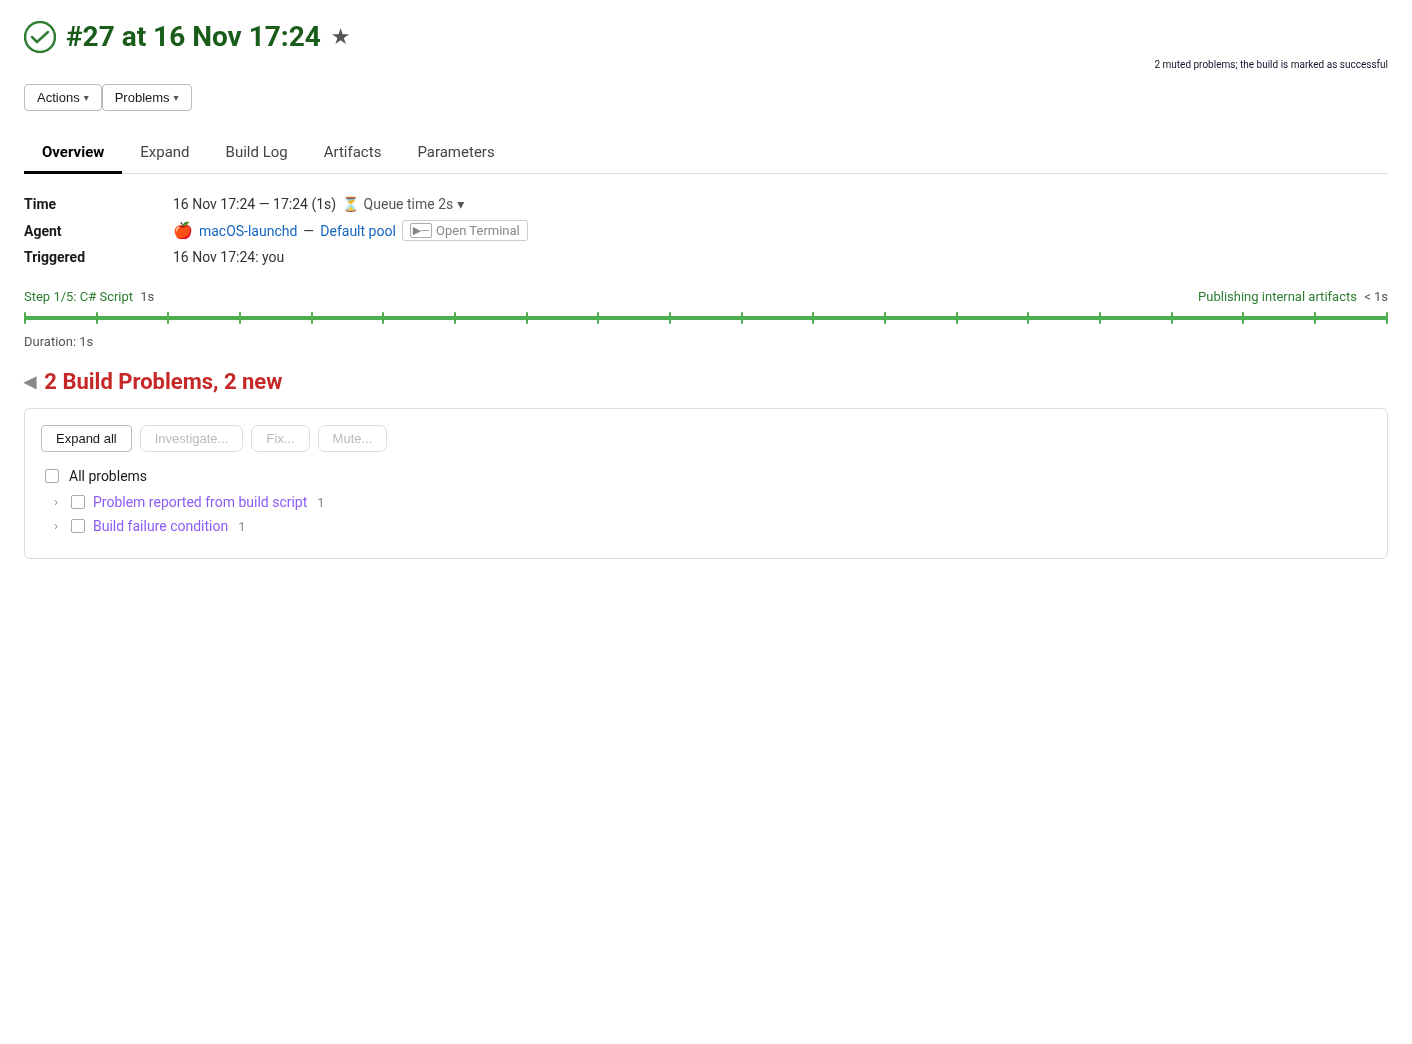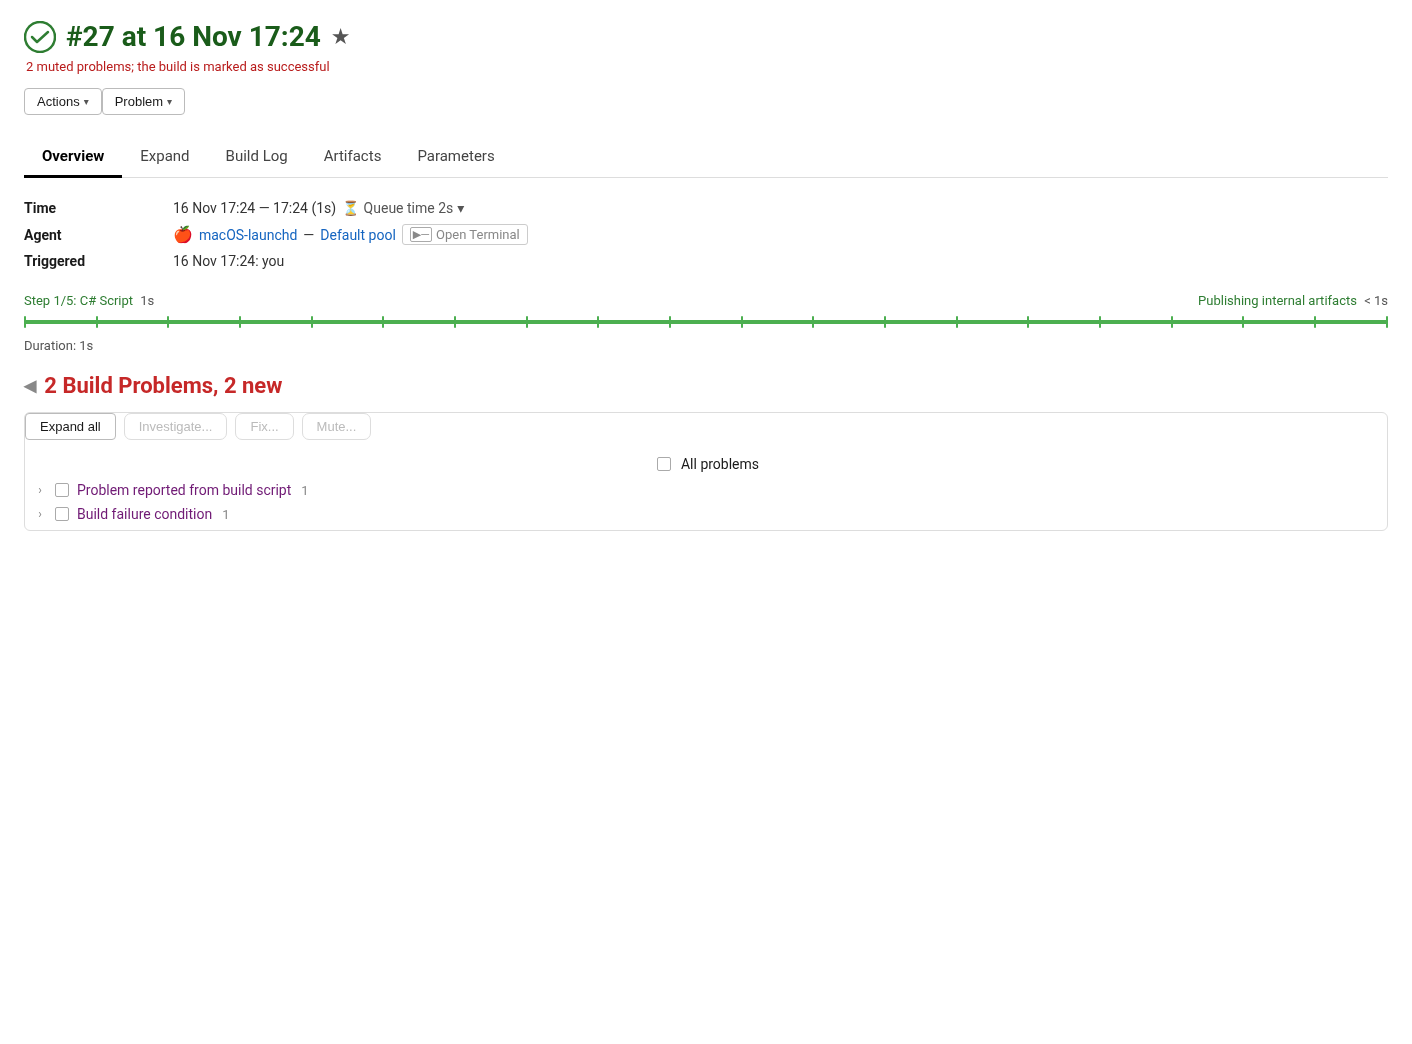--- a/index.html
+++ b/index.html
@@ -29,24 +29,25 @@
       font-size: 28px;
       font-weight: 700;
       color: #1a5c1a;
     }
     .star-icon {
       font-size: 22px;
       color: #555;
       cursor: pointer;
     }
     .subtitle {
-      color: #b91c1c;
-      font-size: 13px;
+      color: #0f172a;
+      font-size: 10px;
       margin-bottom: 14px;
       margin-left: 2px;
+      text-align: right;
     }
 
     
     .action-buttons {
       display: flex;
       margin-bottom: 22px;
     }
     .btn-outline {
       border: 1px solid #bbb;
       background: #fff;
@@ -199,20 +200,21 @@
     }
     .collapse-arrow {
       color: #888;
       font-size: 16px;
       cursor: pointer;
     }
 
     .problems-card {
       border: 1px solid #ddd;
       border-radius: 6px;
+      padding: 16px;
     }
     .problems-actions {
       display: flex;
       gap: 8px;
       margin-bottom: 16px;
     }
     .btn-solid {
       border: 1px solid #bbb;
       background: #fff;
       border-radius: 4px;
@@ -233,21 +235,20 @@
 
     .problems-list {
       padding-left: 4px;
     }
     .problem-all-row {
       display: flex;
       align-items: center;
       gap: 10px;
       margin-bottom: 10px;
       font-size: 14px;
-      justify-content: center;
     }
     .problem-row {
       display: flex;
       align-items: center;
       gap: 8px;
       margin-bottom: 8px;
       font-size: 14px;
       padding-left: 4px;
     }
     .expand-arrow {
@@ -260,21 +261,21 @@
     .checkbox {
       width: 14px;
       height: 14px;
       border: 1px solid #aaa;
       border-radius: 2px;
       background: #fff;
       flex-shrink: 0;
       cursor: pointer;
     }
     .problem-text {
-      color: #701a75;
+      color: #8b5cf6;
     }
     .problem-count {
       color: #888;
       font-size: 13px;
       margin-left: 2px;
     }
 
     
     .apple-icon {
       font-size: 16px;
@@ -292,21 +293,21 @@
   <span class="star-icon">★</span>
 </div>
 <div class="subtitle">2 muted problems; the build is marked as successful</div>
 
 <div class="action-buttons">
   <button class="btn-outline">
     <span>Actions</span>
     <span class="chevron">▾</span>
   </button>
   <button class="btn-outline">
-    <span>Problem</span>
+    <span>Problems</span>
     <span class="chevron">▾</span>
   </button>
 </div>
 
 <div class="tabs">
   <div class="tab active">
     <span>Overview</span>
   </div>
   <div class="tab">
     <span>Expand</span>

